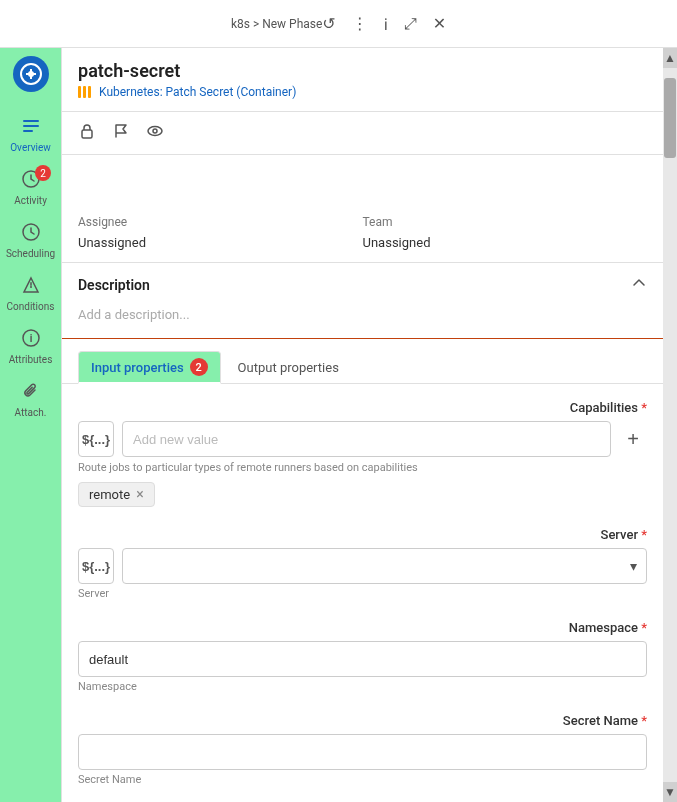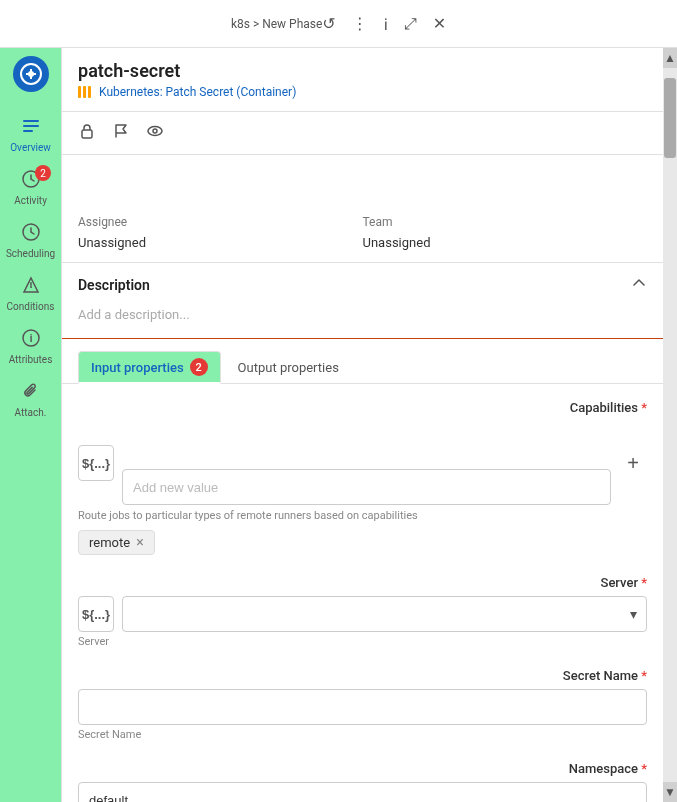--- a/index.html
+++ b/index.html
@@ -303,21 +303,20 @@
     }
     .text-input {
       flex: 1;
       height: 36px;
       border: 1.5px solid #ccc;
       border-radius: 4px;
       padding: 0 10px;
       font-size: 13px;
       color: #333;
       outline: none;
-      margin-top: 48px;
     }
     .text-input::placeholder { color: #bbb; }
     .add-btn {
       width: 28px;
       height: 28px;
       border: none;
       background: none;
       font-size: 20px;
       color: #555;
       cursor: pointer;
@@ -626,34 +625,34 @@
                   <option value=""></option>
                 </select>
                 <span class="select-chevron">▾</span>
               </div>
             </div>
             <div class="field-hint">Server</div>
           </div>
 
           <div class="form-field">
             <div class="form-field-label">
+              <span>Namespace</span><span class="required"> *</span>
+            </div>
+            <input class="full-input" type="text" value="default" style="">
+            <div class="field-hint">Namespace</div>
+          </div>
+
+          <div class="form-field">
+            <div class="form-field-label">
               <span>Secret Name</span><span class="required"> *</span>
             </div>
             <input class="full-input" type="text" placeholder="" style="">
             <div class="field-hint">Secret Name</div>
           </div>
 
-          <div class="form-field">
-            <div class="form-field-label">
-              <span>Namespace</span><span class="required"> *</span>
-            </div>
-            <input class="full-input" type="text" value="default" style="">
-            <div class="field-hint">Namespace</div>
-          </div>
-
         </div>
       </div>
     </div>
 
     <div class="outer-scroll">
       <div class="outer-scroll-arrow">▲</div>
       <div class="outer-scroll-track">
         <div class="outer-scroll-thumb"></div>
       </div>
       <div class="outer-scroll-arrow">▼</div>

